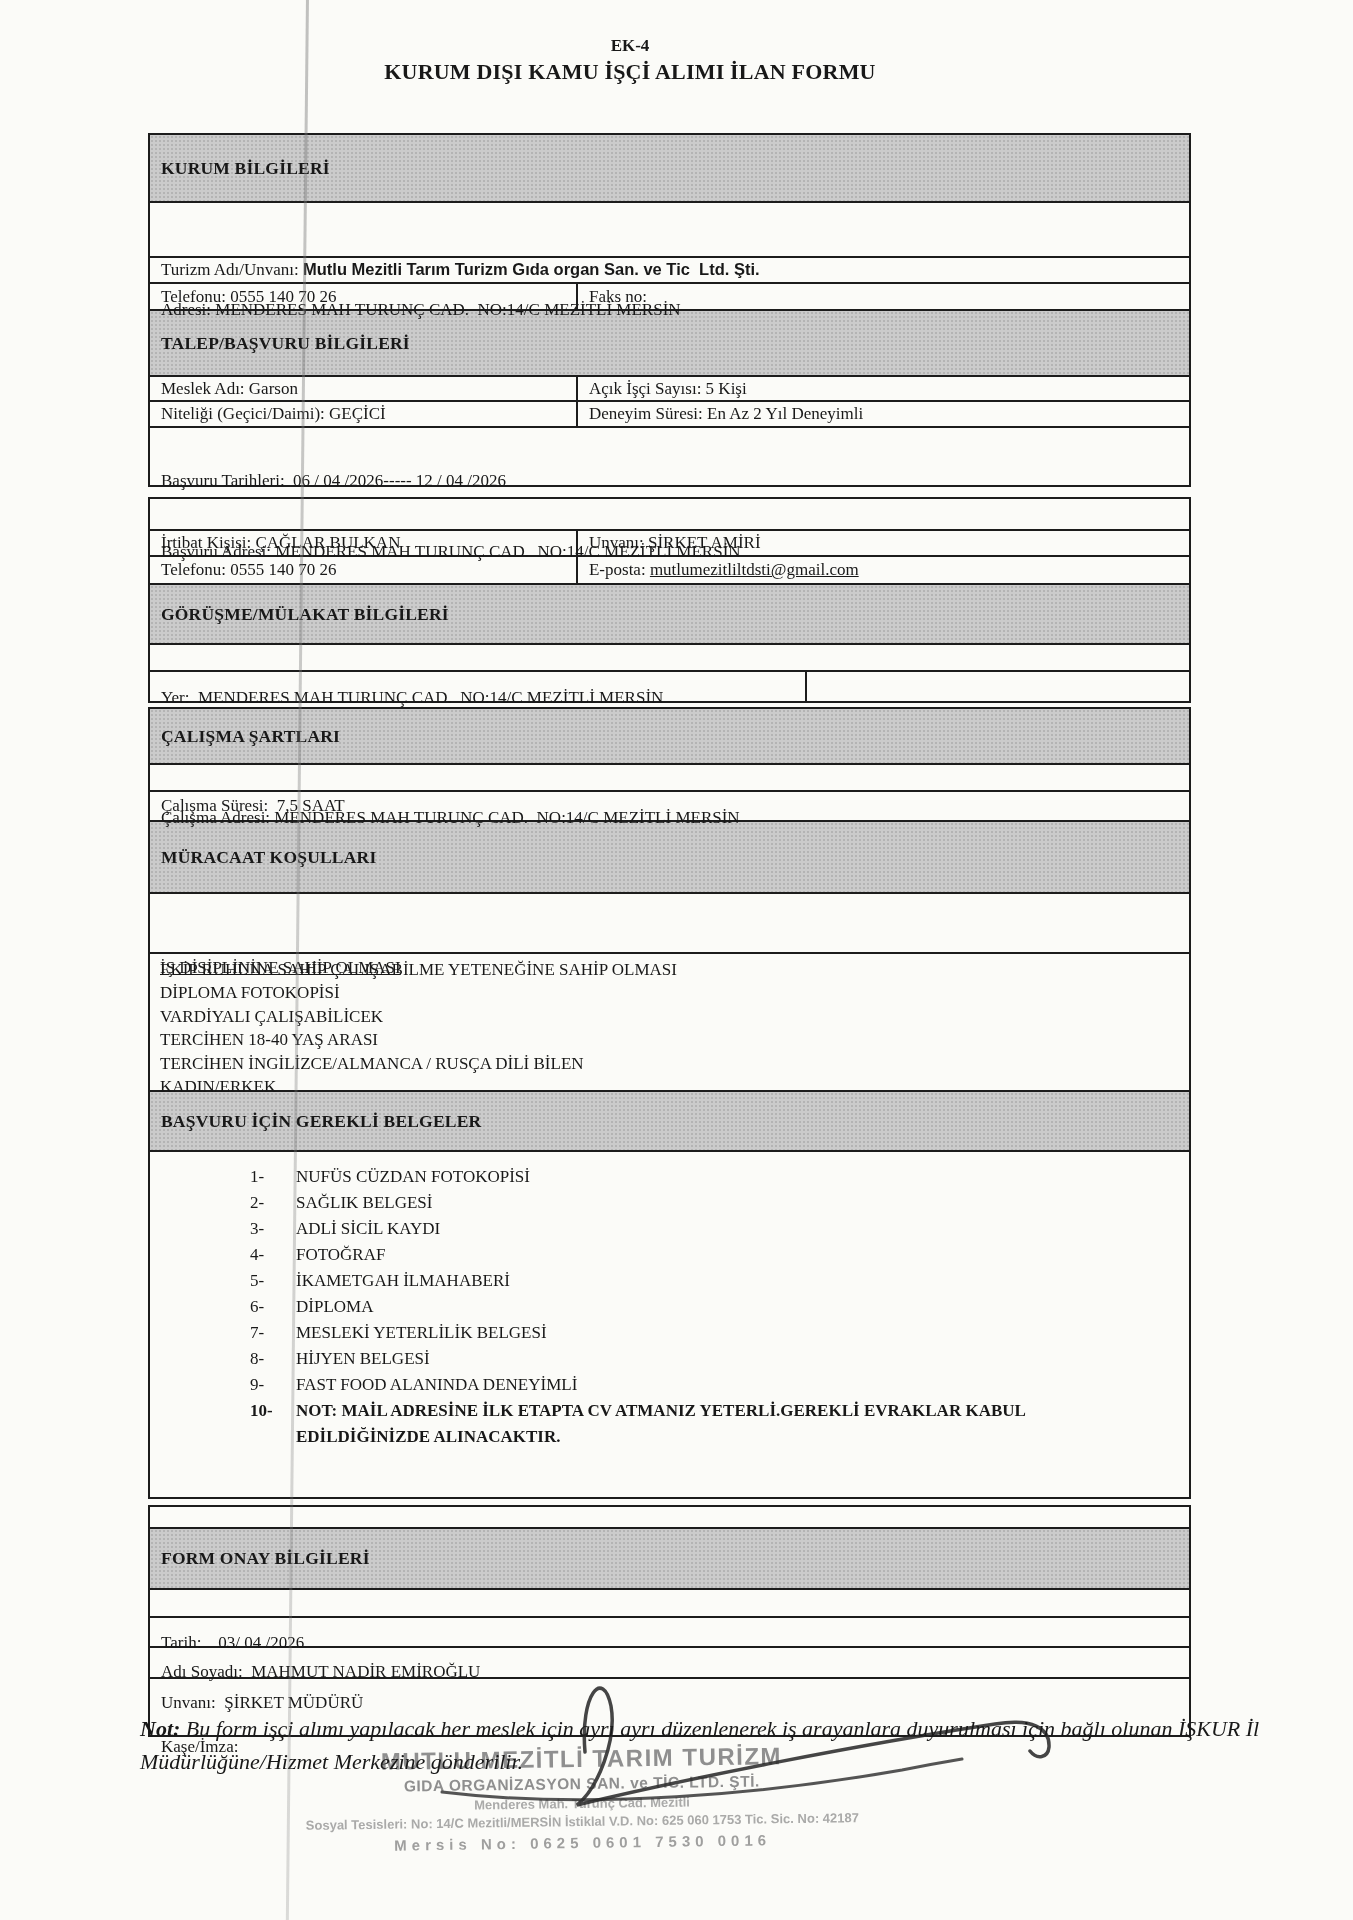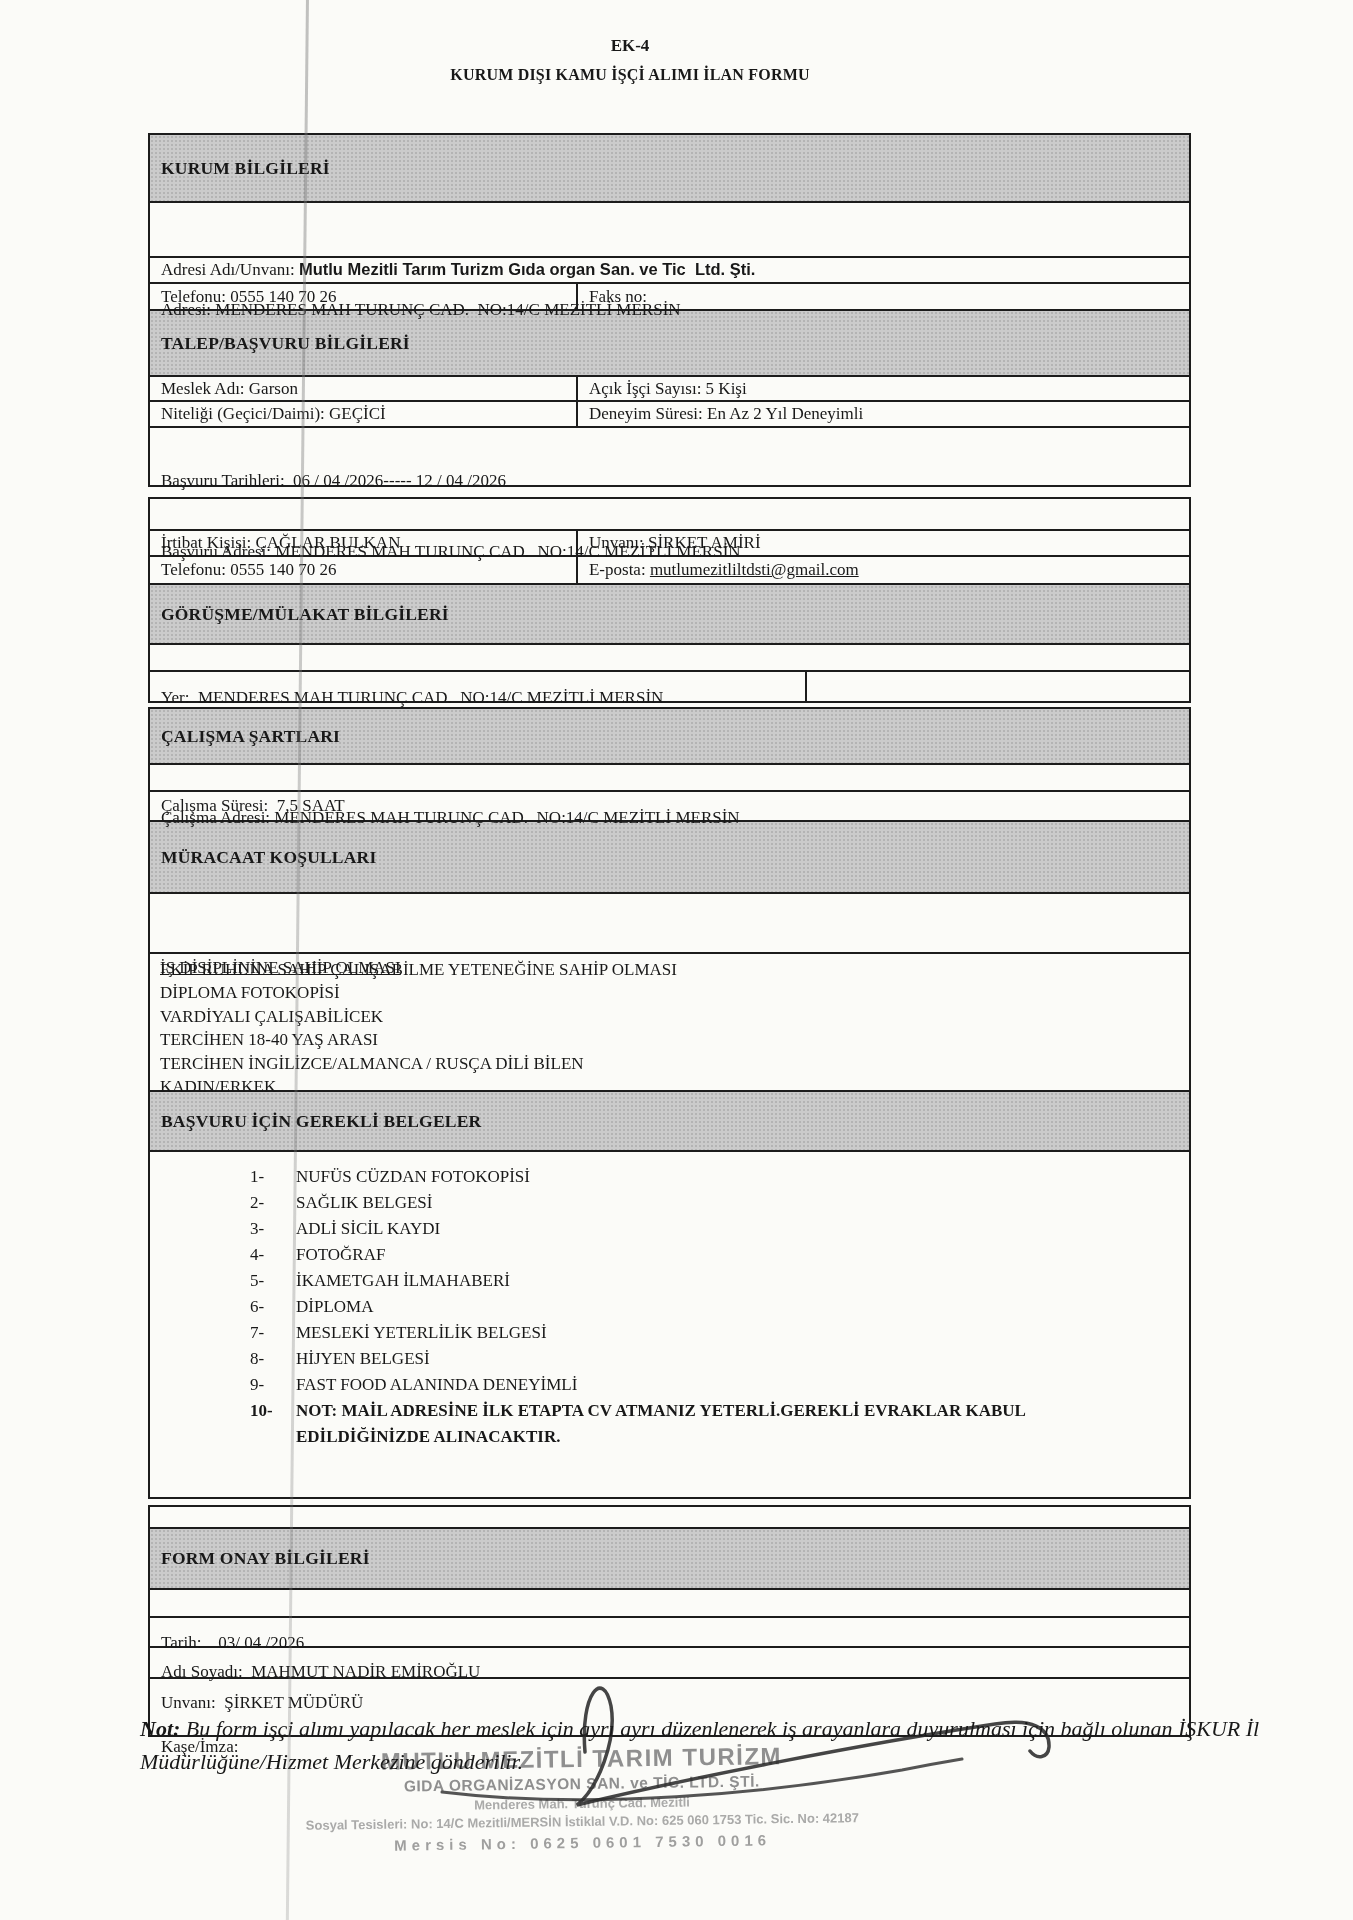--- a/index.html
+++ b/index.html
@@ -12,21 +12,21 @@
   
   .crease{
     position:absolute;left:306px;top:-4px;height:1930px;width:2.5px;
     background:linear-gradient(to bottom, rgba(120,120,120,.45), rgba(120,120,120,.25));
     transform:rotate(0.6deg);transform-origin:top center;z-index:6;pointer-events:none;
   }
   .doc-title{
     position:absolute;left:0;top:36px;width:1260px;text-align:center;z-index:2;
   }
   .doc-title .tag{font-weight:bold;font-size:17px;}
-  .doc-title .name{font-weight:bold;font-size:16px;letter-spacing:.2px;margin-top:10px;}
+  .doc-title .name{font-weight:bold;font-size:22px;letter-spacing:.2px;margin-top:3px;}
 
   .doc-table{position:absolute;left:148px;top:133px;width:1043px;z-index:2;}
   .trow{
     box-sizing:border-box;border:2px solid #1c1c1c;background:transparent;
     font-size:17px;white-space:pre-wrap;
   }
   .trow.up{margin-top:-2px;}
   .tgap{border:none;background:transparent;}
   .sec-head{
     display:flex;align-items:center;padding-left:11px;
@@ -78,21 +78,21 @@
 <div class="doc-title">
   <div class="tag">EK-4</div>
   <div class="name">KURUM DIŞI KAMU İŞÇİ ALIMI İLAN FORMU</div>
 </div>
 
 <div class="doc-table">
 
   <div class="trow sec-head" style="height:70px">KURUM BİLGİLERİ</div>
   <div class="trow up" style="height:57px">
     <div class="cell">
-      <span>Adresi Adı/Unvanı: </span><span class="bold-sans">Mutlu Mezitli Tarım Turizm Gıda organ San. ve Tic  Ltd. Şti.</span>
+      <span>Turizm Adı/Unvanı: </span><span class="bold-sans">Mutlu Mezitli Tarım Turizm Gıda organ San. ve Tic  Ltd. Şti.</span>
     </div>
   </div>
   <div class="trow up" style="height:28px">
     <div class="cell">Adresi: MENDERES MAH TURUNÇ CAD.  NO:14/C MEZİTLİ MERSİN</div>
   </div>
   <div class="trow up split" style="height:29px">
     <div class="lcell cell">Telefonu: 0555 140 70 26</div>
     <div class="rcell cell">Faks no:</div>
   </div>
 

